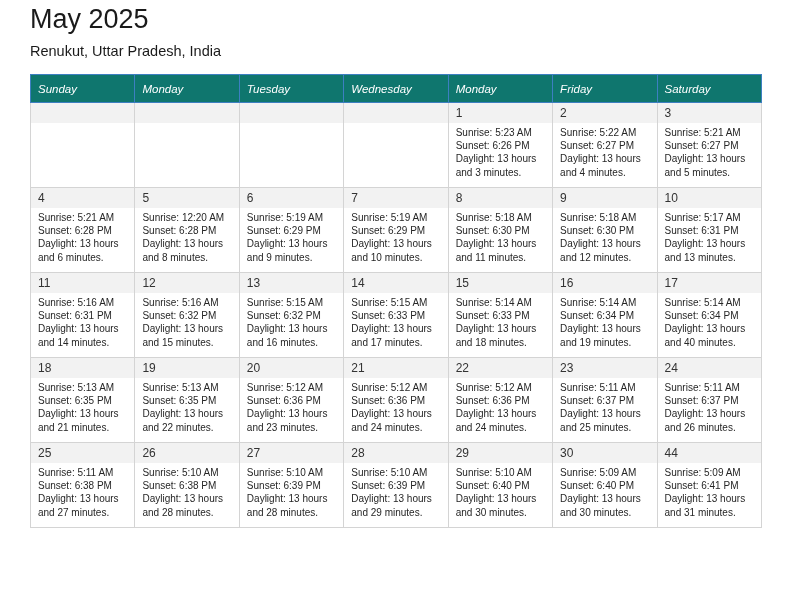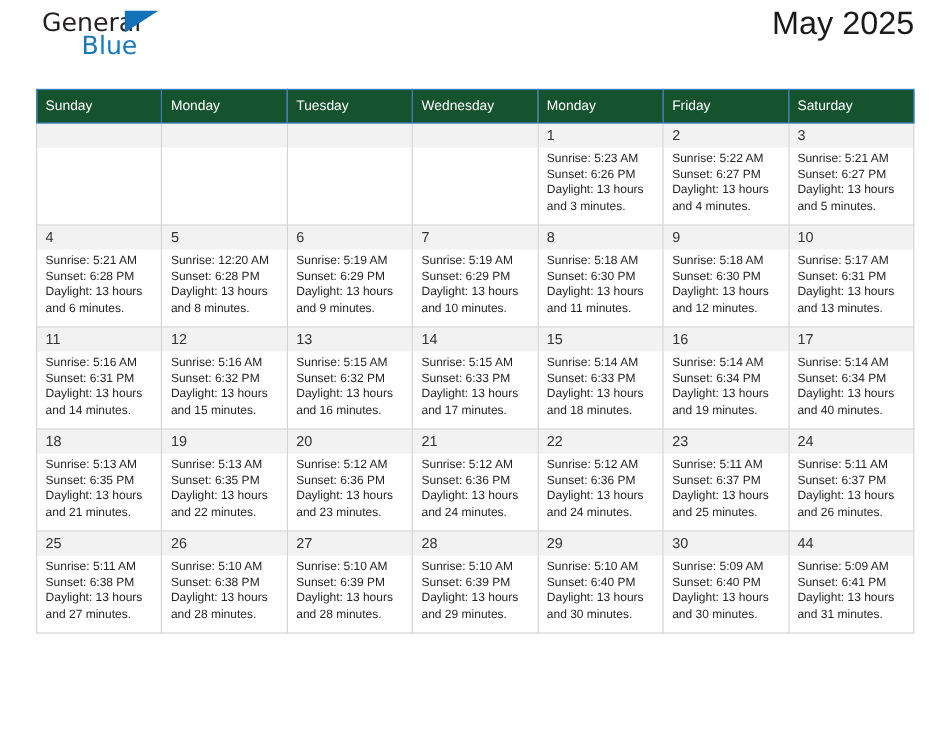--- a/index.html
+++ b/index.html
@@ -82,28 +82,29 @@
     font-weight: normal;
   }
 
   
   .calendar {
     width: 732px;
     border-collapse: collapse;
     table-layout: fixed;
   }
   .calendar th {
-    background: #14532d;
+    background: #0f766e;
     color: #ffffff;
     font-size: 11.5px;
     font-weight: normal;
     text-align: left;
     padding: 5px 0 5px 7px;
     height: 17px;
     border: 1px solid #3d7fc1;
+    font-style: italic;
   }
   .calendar td {
     vertical-align: top;
     border: 1px solid #d4d4d4;
     padding: 0;
     height: 84px;
     width: 104.5px;
     background: #ffffff;
   }
   .daynum {
@@ -131,28 +132,24 @@
     white-space: nowrap;
   }
 </style>
 </head>
 <body>
 
 <div class="page">
 
   <div class="header">
 
-    <div class="logo">
-      <span class="logo-general">General</span>
-      <span class="logo-triangle"></span>
-      <span class="logo-blue">Blue</span>
-    </div>
 
     <div class="title-block">
       <h1 class="cal-title">May 2025</h1>
+      <h2 class="cal-subtitle">Renukut, Uttar Pradesh, India</h2>
     </div>
 
   </div>
 
   <table class="calendar">
     <thead>
       <tr id="weekday-row">
           <th>Sunday</th>
           <th>Monday</th>
           <th>Tuesday</th>

